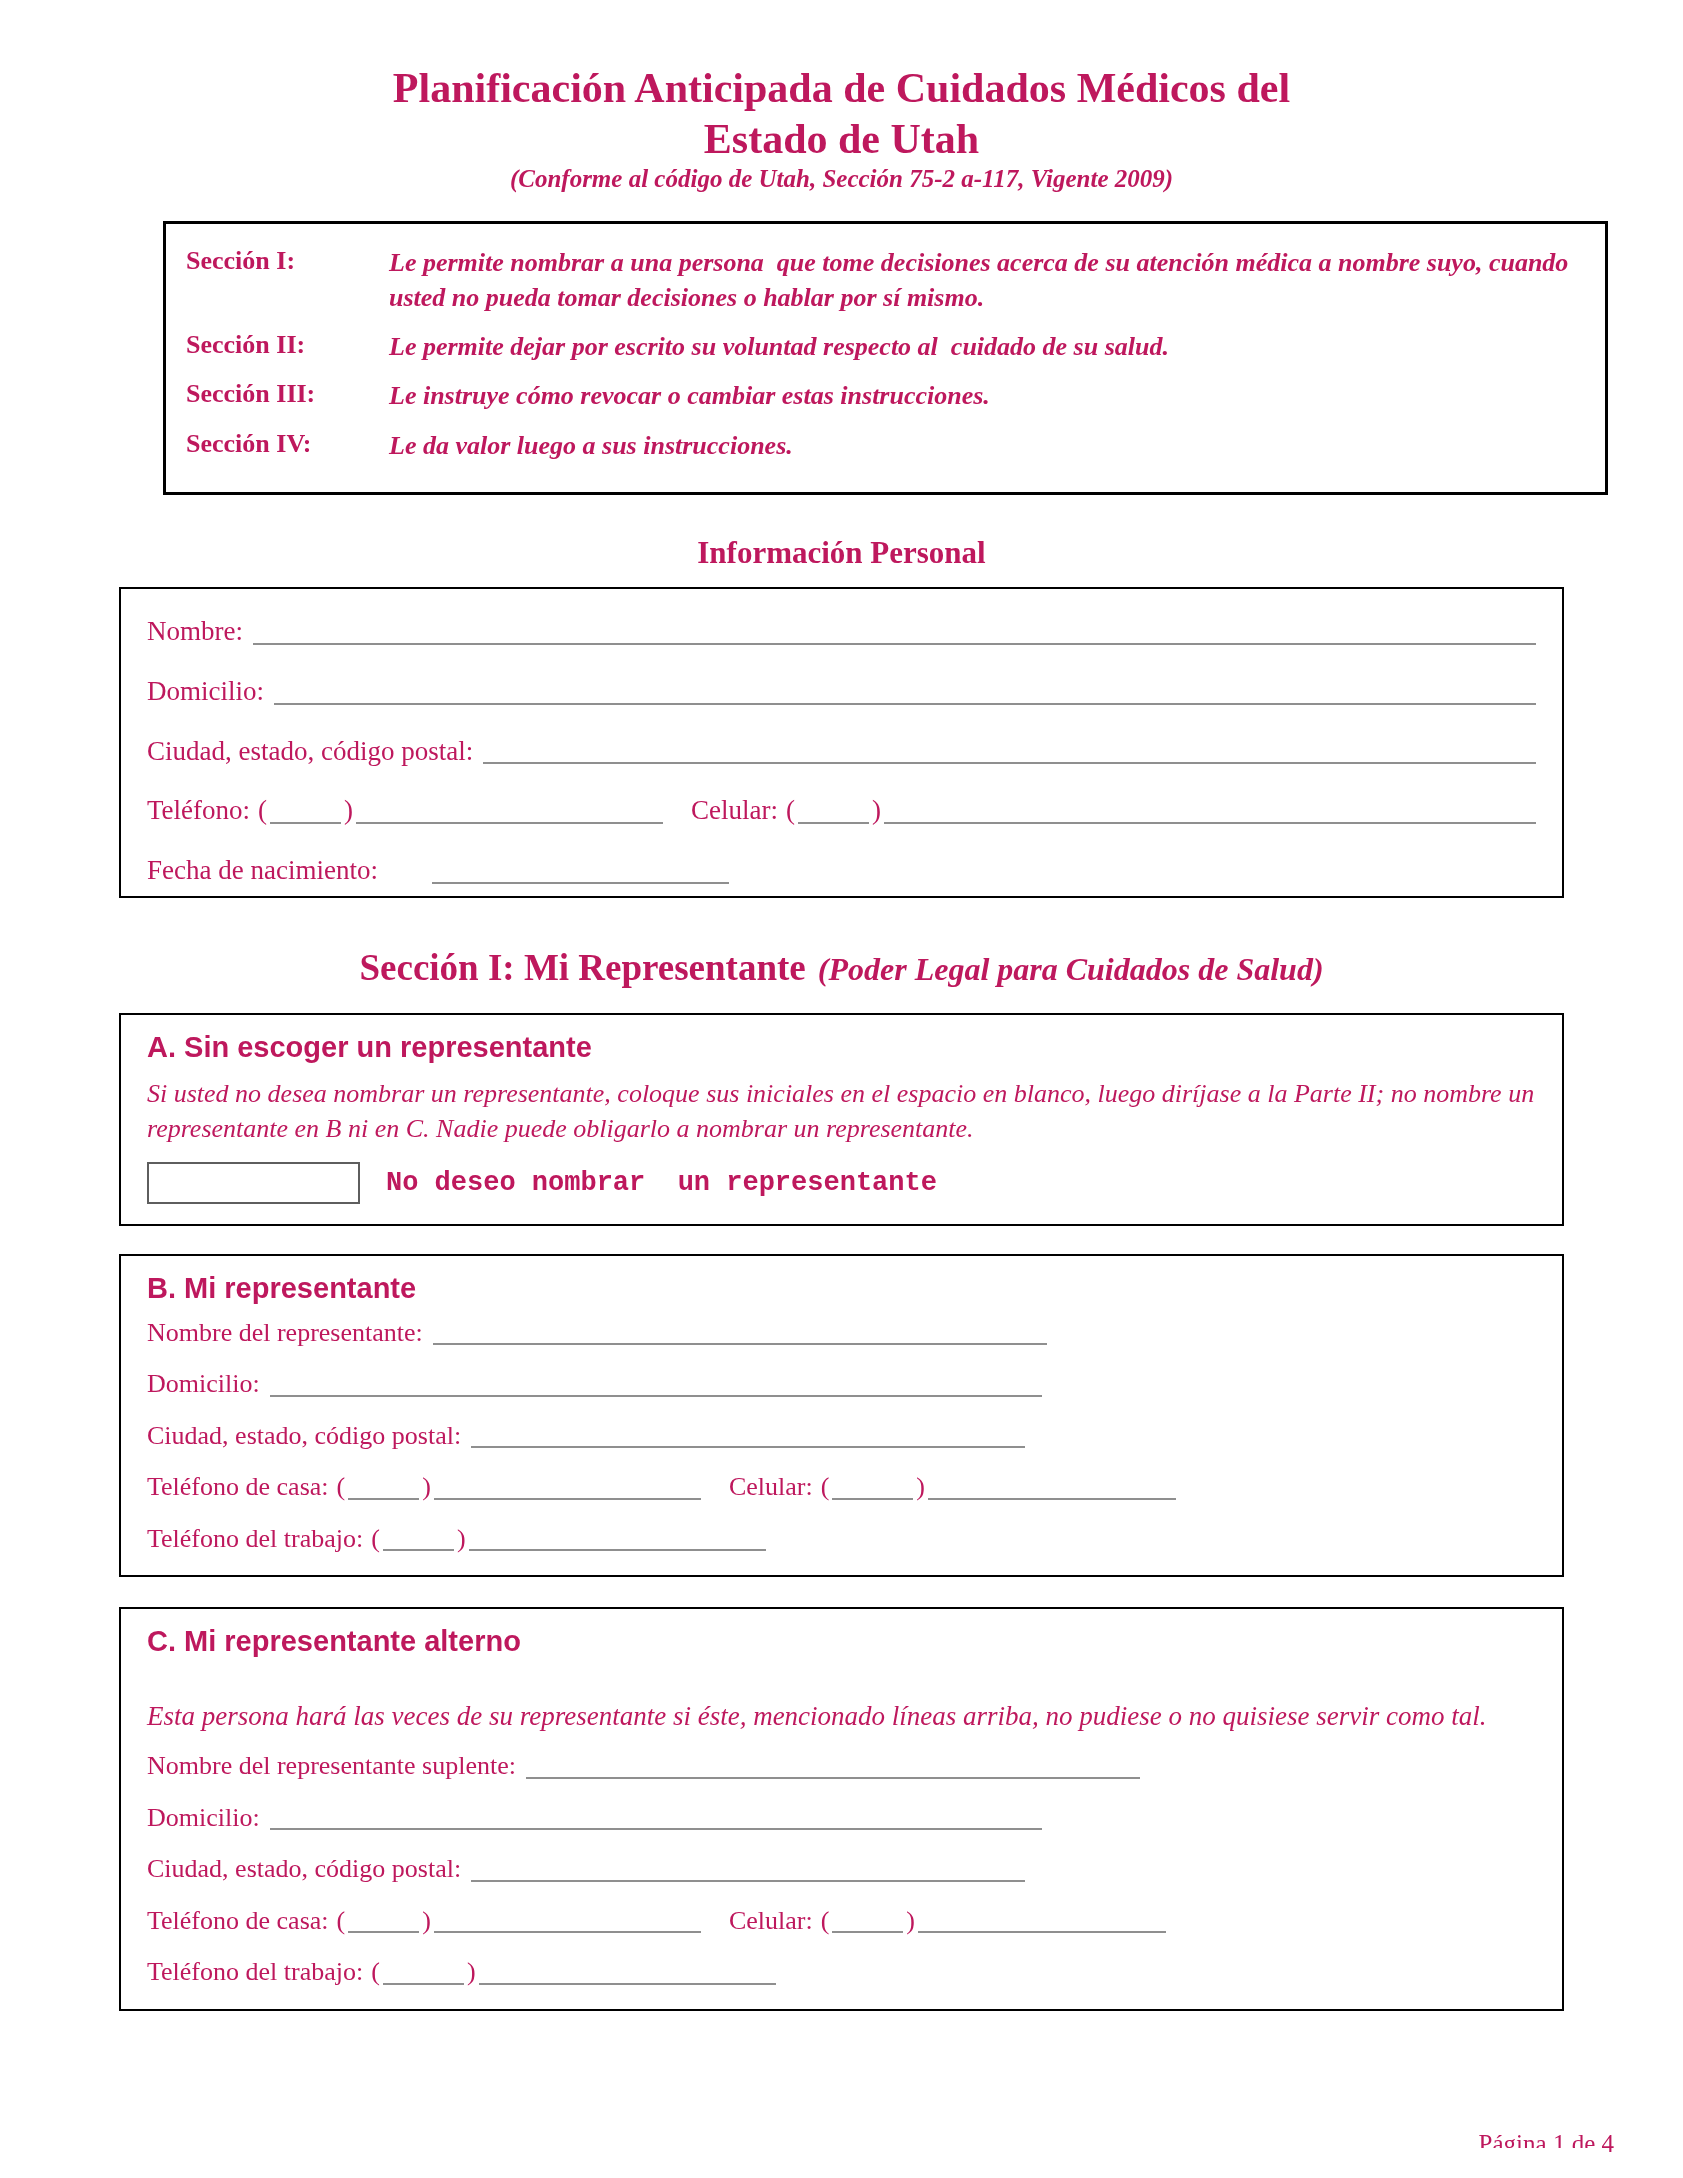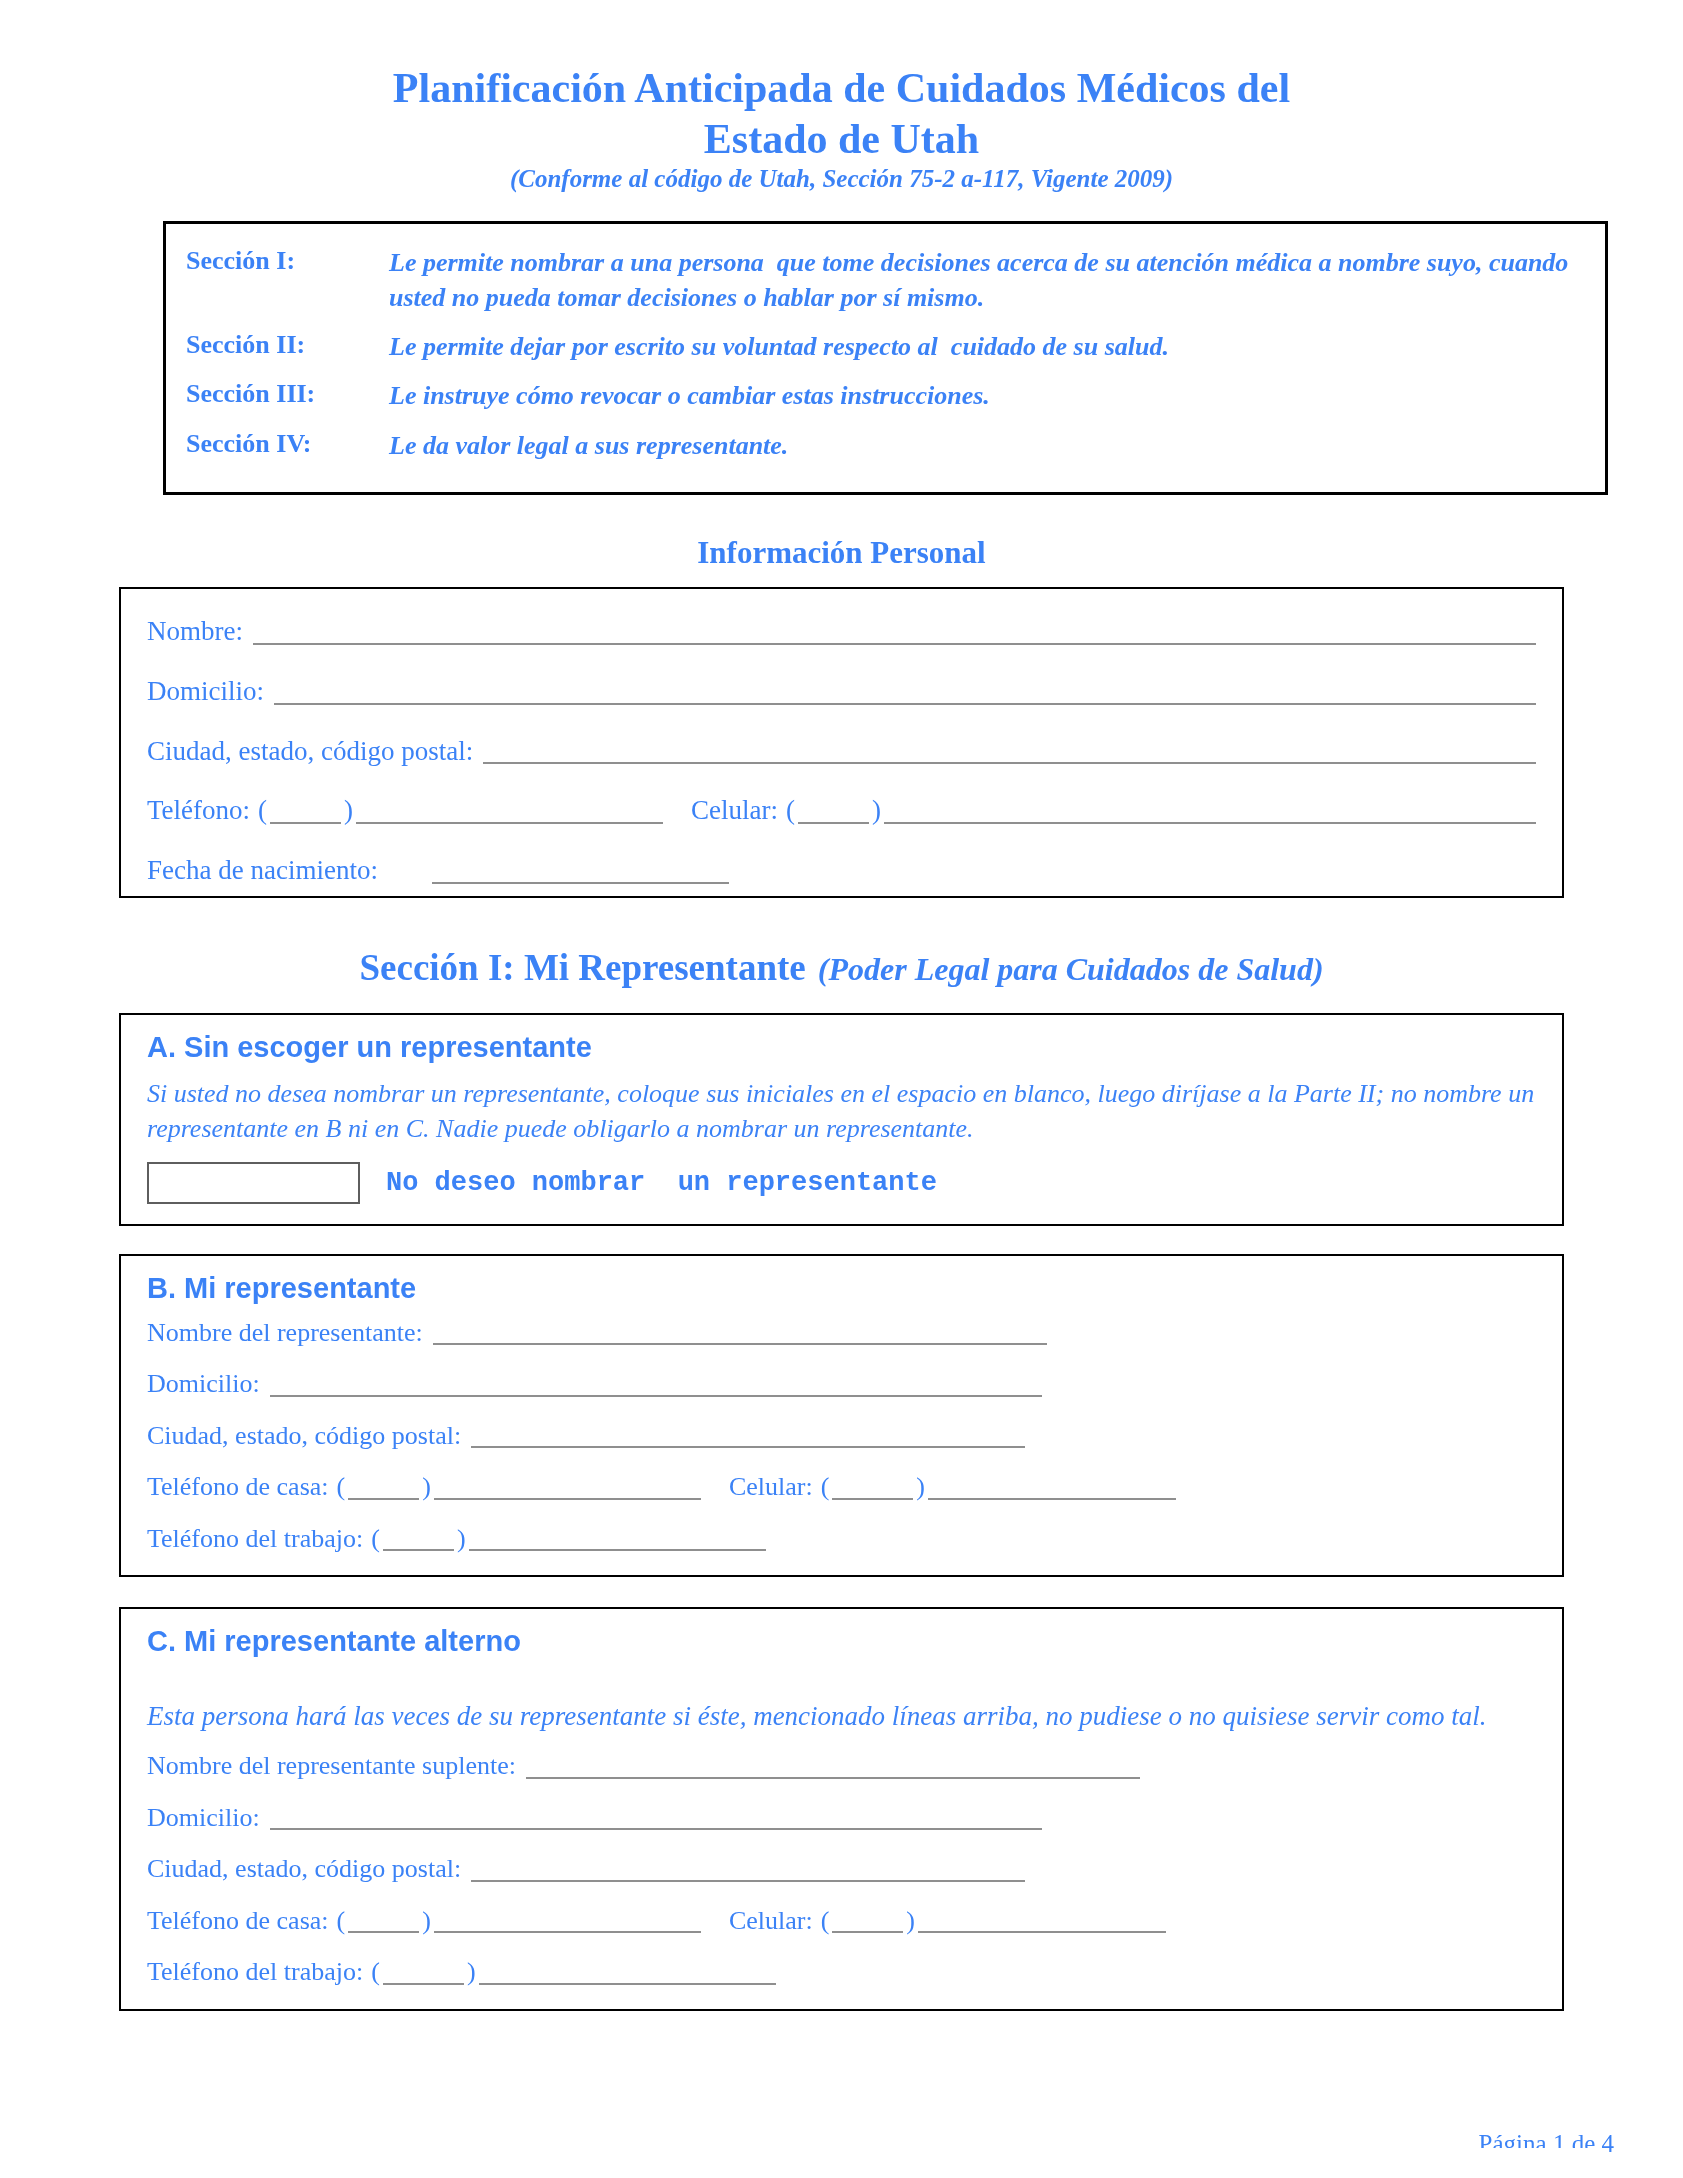--- a/index.html
+++ b/index.html
@@ -2,21 +2,21 @@
 <html><head>
 <meta charset="utf-8">
 <style>
   * { margin: 0; padding: 0; box-sizing: border-box; }
   html, body { background: #ffffff; }
   .page {
     position: relative;
     width: 1683px;
     height: 2178px;
     background: #ffffff;
-    color: #3b82f6;
+    color: #be185d;
     font-family: "Liberation Serif", serif;
     padding: 63px 119px 0 119px;
     overflow: hidden;
   }
 
   
   .title {
     text-align: center;
     font-weight: bold;
     font-size: 42px;
@@ -167,21 +167,21 @@
     <div class="ov-row">
       <span class="ov-label">Sección II:</span>
       <span class="ov-text">Le permite dejar por escrito su voluntad respecto al  cuidado de su salud.</span>
     </div>
     <div class="ov-row">
       <span class="ov-label">Sección III:</span>
       <span class="ov-text">Le instruye cómo revocar o cambiar estas instrucciones.</span>
     </div>
     <div class="ov-row">
       <span class="ov-label">Sección IV:</span>
-      <span class="ov-text">Le da valor legal a sus representante.</span>
+      <span class="ov-text">Le da valor luego a sus instrucciones.</span>
     </div>
   </div>
 
   <div class="info-heading">Información Personal</div>
 
   <div class="box info-box">
     <div class="frow">
       <span class="flabel">Nombre:</span>
       <span class="fline grow"></span>
     </div>

